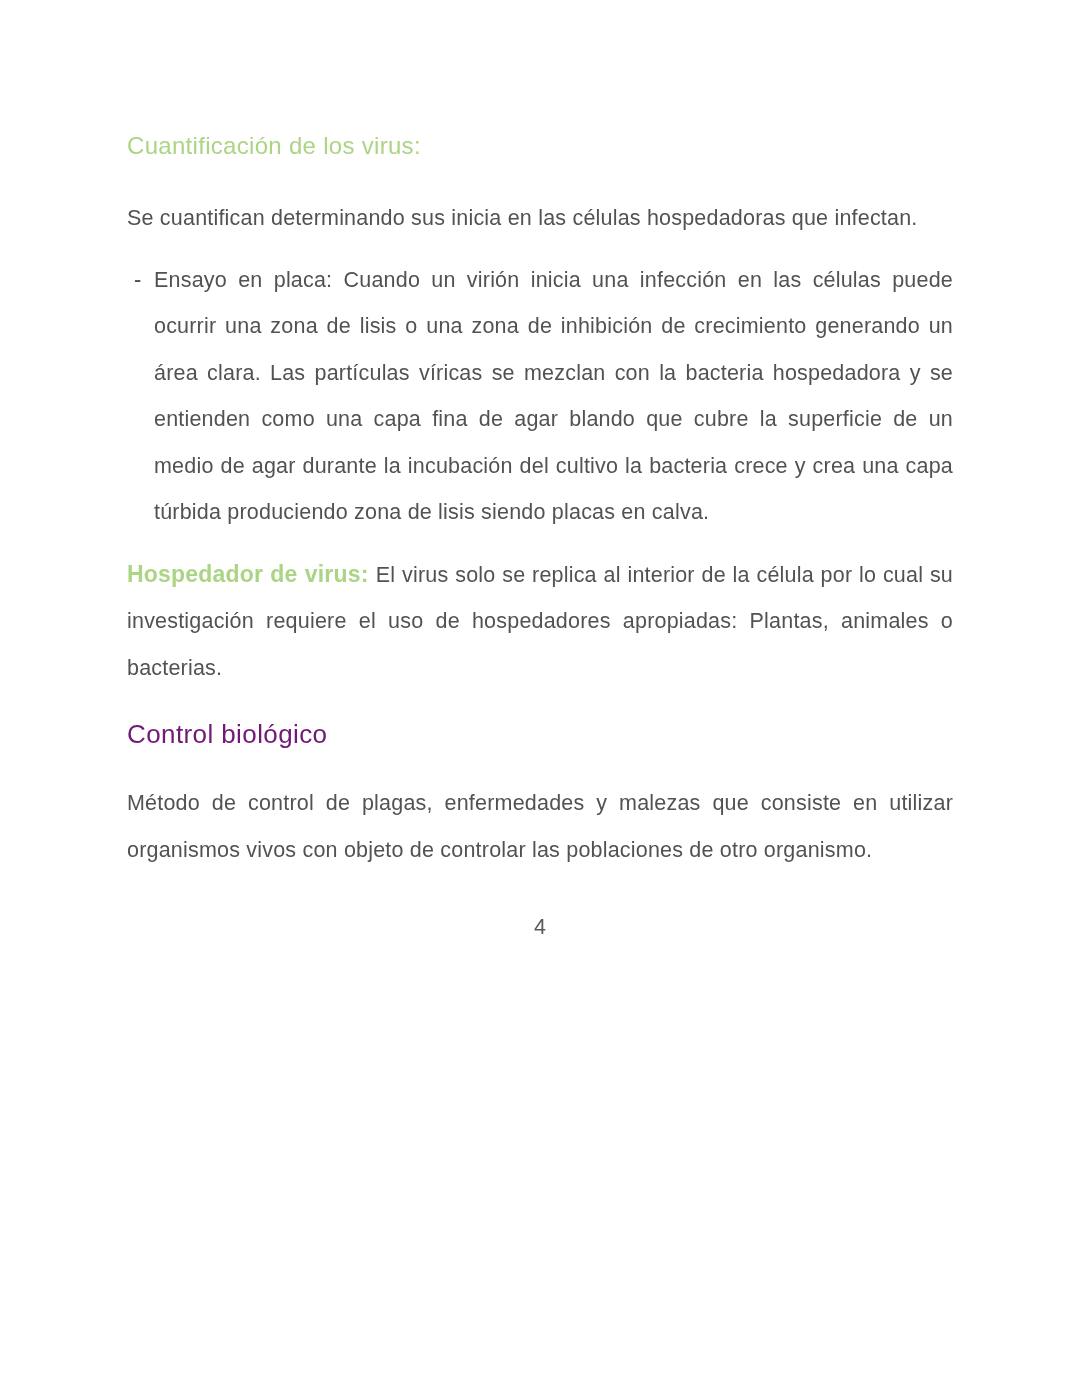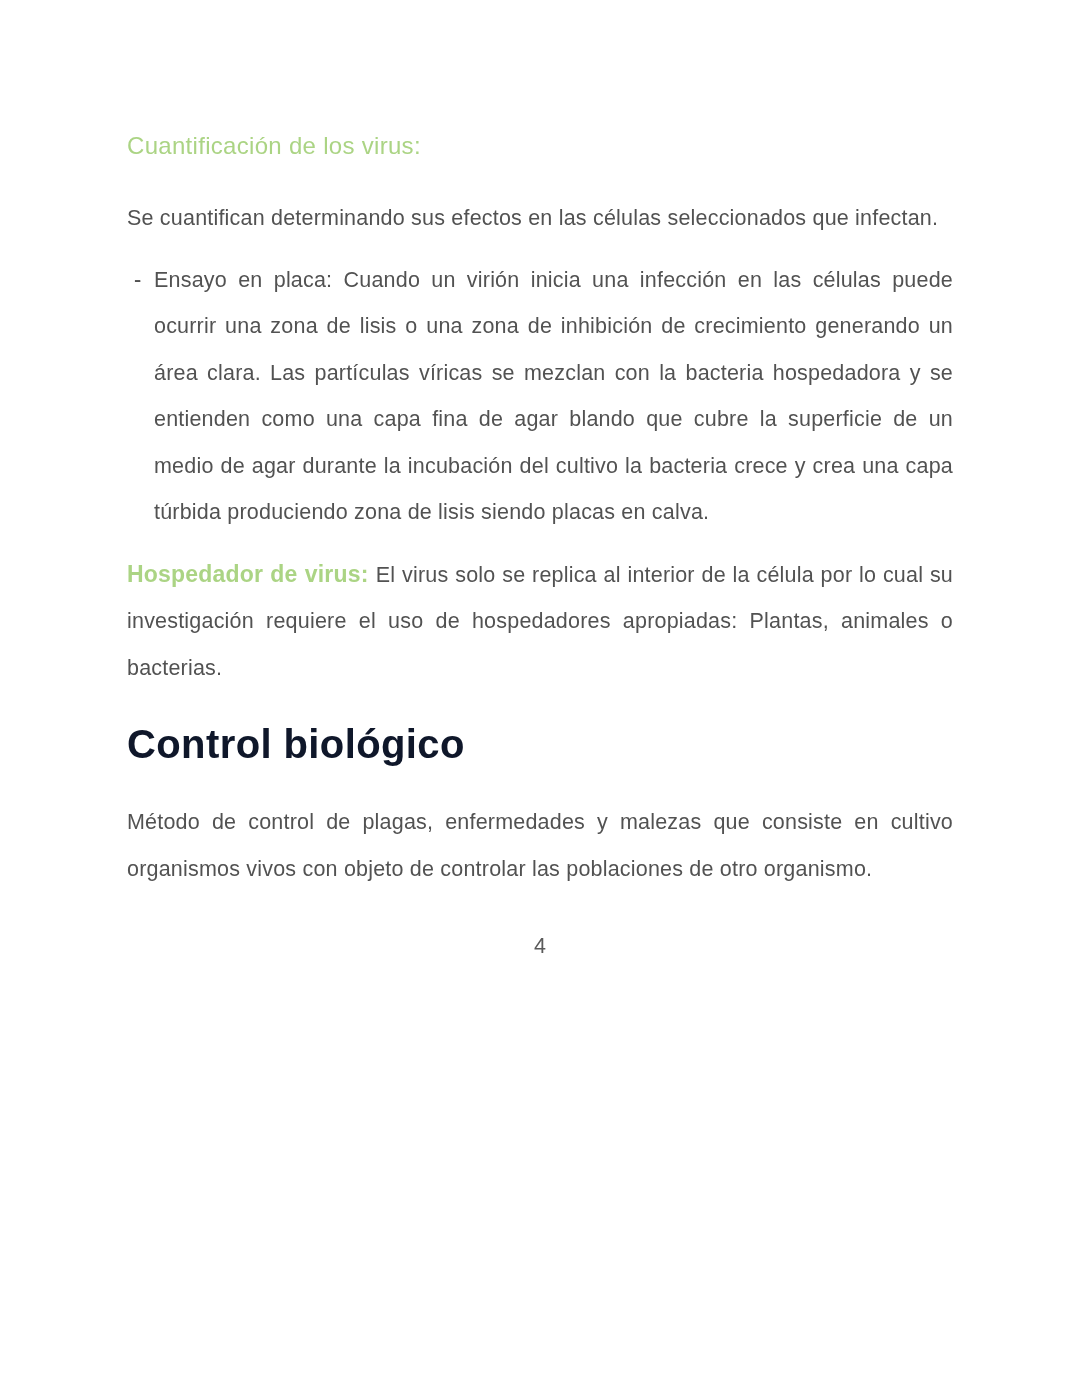--- a/index.html
+++ b/index.html
@@ -54,58 +54,58 @@
     top: 0;
     text-align: left;
   }
   .inline-heading {
     color: #abd484;
     font-size: 23px;
     font-weight: bold;
   }
   .main-heading {
     margin: 26px 0 28px 0;
-    font-size: 40px;
+    font-size: 26px;
     line-height: 1.35;
-    font-weight: 700;
-    color: #0f172a;
+    font-weight: 400;
+    color: #701a75;
     letter-spacing: 0.4px;
   }
   .page-footer {
     margin-top: 42px;
     text-align: center;
     font-size: 21.5px;
     color: #5a5a5a;
   }
 </style>
 </head>
 <body>
 
 <div class="page">
 
   <h3 class="section-heading">Cuantificación de los virus:</h3>
 
-  <p class="body-par">Se cuantifican determinando sus efectos en las células seleccionados que infectan.</p>
+  <p class="body-par">Se cuantifican determinando sus inicia en las células hospedadoras que infectan.</p>
 
   <div class="bullet-list">
     <div class="bullet-item">
       <span class="bullet-marker">-</span>
     </div>
     <div class="bullet-item">
       <span class="bullet-marker">-</span>
       <span>Ensayo en placa: Cuando un virión inicia una infección en las células puede ocurrir una zona de lisis o una zona de inhibición de crecimiento generando un área clara. Las partículas víricas se mezclan con la bacteria hospedadora y se entienden como una capa fina de agar blando que cubre la superficie de un medio de agar durante la incubación del cultivo la bacteria crece y crea una capa túrbida produciendo zona de lisis siendo placas en calva.</span>
     </div>
   </div>
 
   <p class="body-par">
     <span class="inline-heading">Hospedador de virus: </span><span>El virus solo se replica al interior de la célula por lo cual su investigación requiere el uso de hospedadores apropiadas: Plantas, animales o bacterias.</span>
   </p>
 
   <h1 class="main-heading">Control biológico</h1>
 
-  <p class="body-par">Método de control de plagas, enfermedades y malezas que consiste en cultivo organismos vivos con objeto de controlar las poblaciones de otro organismo.</p>
+  <p class="body-par">Método de control de plagas, enfermedades y malezas que consiste en utilizar organismos vivos con objeto de controlar las poblaciones de otro organismo.</p>
 
 
   <div class="page-footer">
     <span>4</span>
   </div>
 
 </div>
 
 </body></html>

